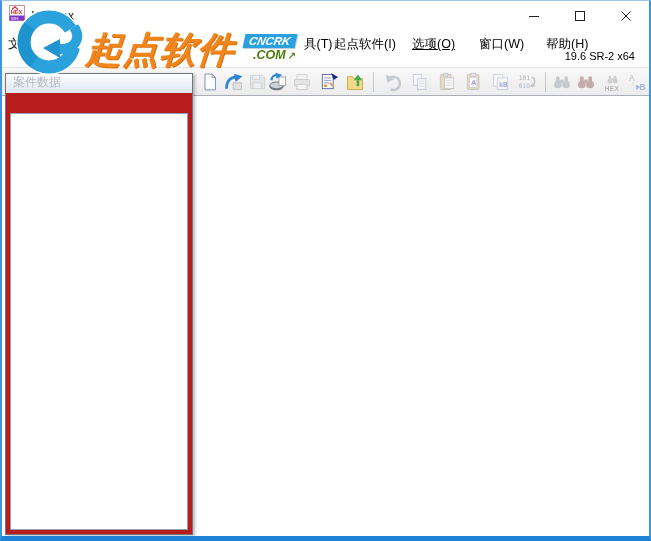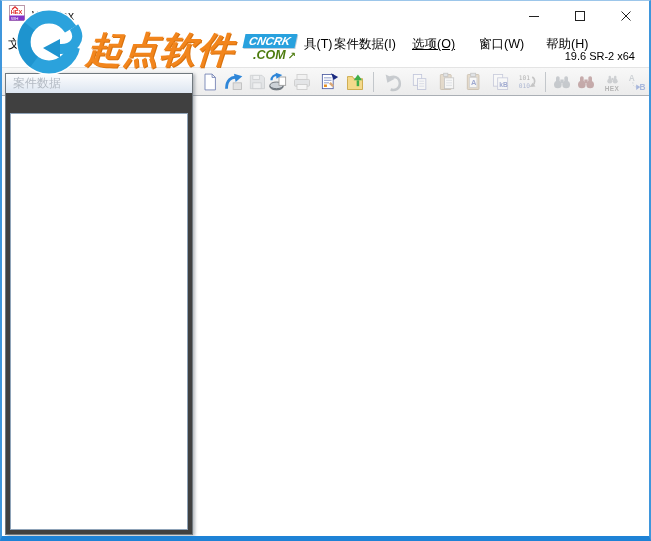--- a/index.html
+++ b/index.html
@@ -28,22 +28,22 @@
     align-items:center;justify-content:center;cursor:default;}
   .tb-btn svg{width:20px;height:20px;flex:0 0 auto;}
   .tb-btn.small svg{width:17px;height:13px;}
   .tb-btn.disabled{opacity:.42;filter:grayscale(.25);}
   .tb-lbl{font-size:6.5px;line-height:6px;color:#666;font-weight:bold;letter-spacing:.3px;}
   .tb-sep{position:absolute;top:4px;width:1px;height:20px;background:#c3c7cb;}
   
   .client{position:absolute;top:96px;left:0;right:0;bottom:0;background:#fff;}
   
   .panel{position:absolute;left:3px;top:72px;width:188px;height:462px;
-    background:#404040;border:1px solid #71797f;
-    box-shadow:2px 1px 3px rgba(90,100,110,.45);z-index:10;}
+    background:#b91c1c;border:1px solid #71797f;
+    box-shadow:2px 1px 3px rgba(90,100,110,.45);z-index:10;font-family:Liberation Mono, monospace;}
   .panel-title{height:19px;background:linear-gradient(#fdfdfe,#dde6f1);
     font-size:12px;color:#b3bac3;line-height:19px;padding-left:7px;}
   .panel-menu{position:relative;height:20px;background:#fafbfc;}
   .panel-menu-item{position:absolute;top:0;font-size:12px;color:#000;line-height:20px;}
   .panel-content{position:absolute;left:4px;right:4px;top:39px;bottom:4px;
     background:#fff;border:1px solid #8fa3b8;}
   
   .watermark{position:absolute;left:0;top:0;width:320px;height:82px;z-index:99;pointer-events:none;}
   .wm-logo{position:absolute;left:12px;top:7px;width:70px;height:68px;}
   .wm-brand{position:absolute;left:84px;top:25px;font-size:36px;font-weight:bold;font-style:italic;
@@ -86,21 +86,21 @@
         <svg width="46" height="30">
             <path d="M18.5 10.5 27.5 19.5 M27.5 10.5 18.5 19.5" stroke="#222" stroke-width="1"></path>
           </svg>
       </div>
     </div>
   </div>
 
   <div class="menubar" id="menubar">
       <span class="menu-item" style="left: 4px;">文件(F)</span>
       <span class="menu-item" style="left: 300px;">具(T)</span>
-      <span class="menu-item" style="left: 330px;">案件数据(I)</span>
+      <span class="menu-item" style="left: 330px;">起点软件(I)</span>
       <span class="menu-item" style="left: 408px; text-decoration: underline;">选项(O)</span>
       <span class="menu-item" style="left: 475px;">窗口(W)</span>
       <span class="menu-item" style="left: 542px;">帮助(H)</span>
     </div>
 
   <div class="version">19.6 SR-2 x64</div>
 
   <div class="toolbar" id="toolbar">
       <div class="tb-btn" style="left: 196px;">
         <svg viewBox="0 0 24 24">

